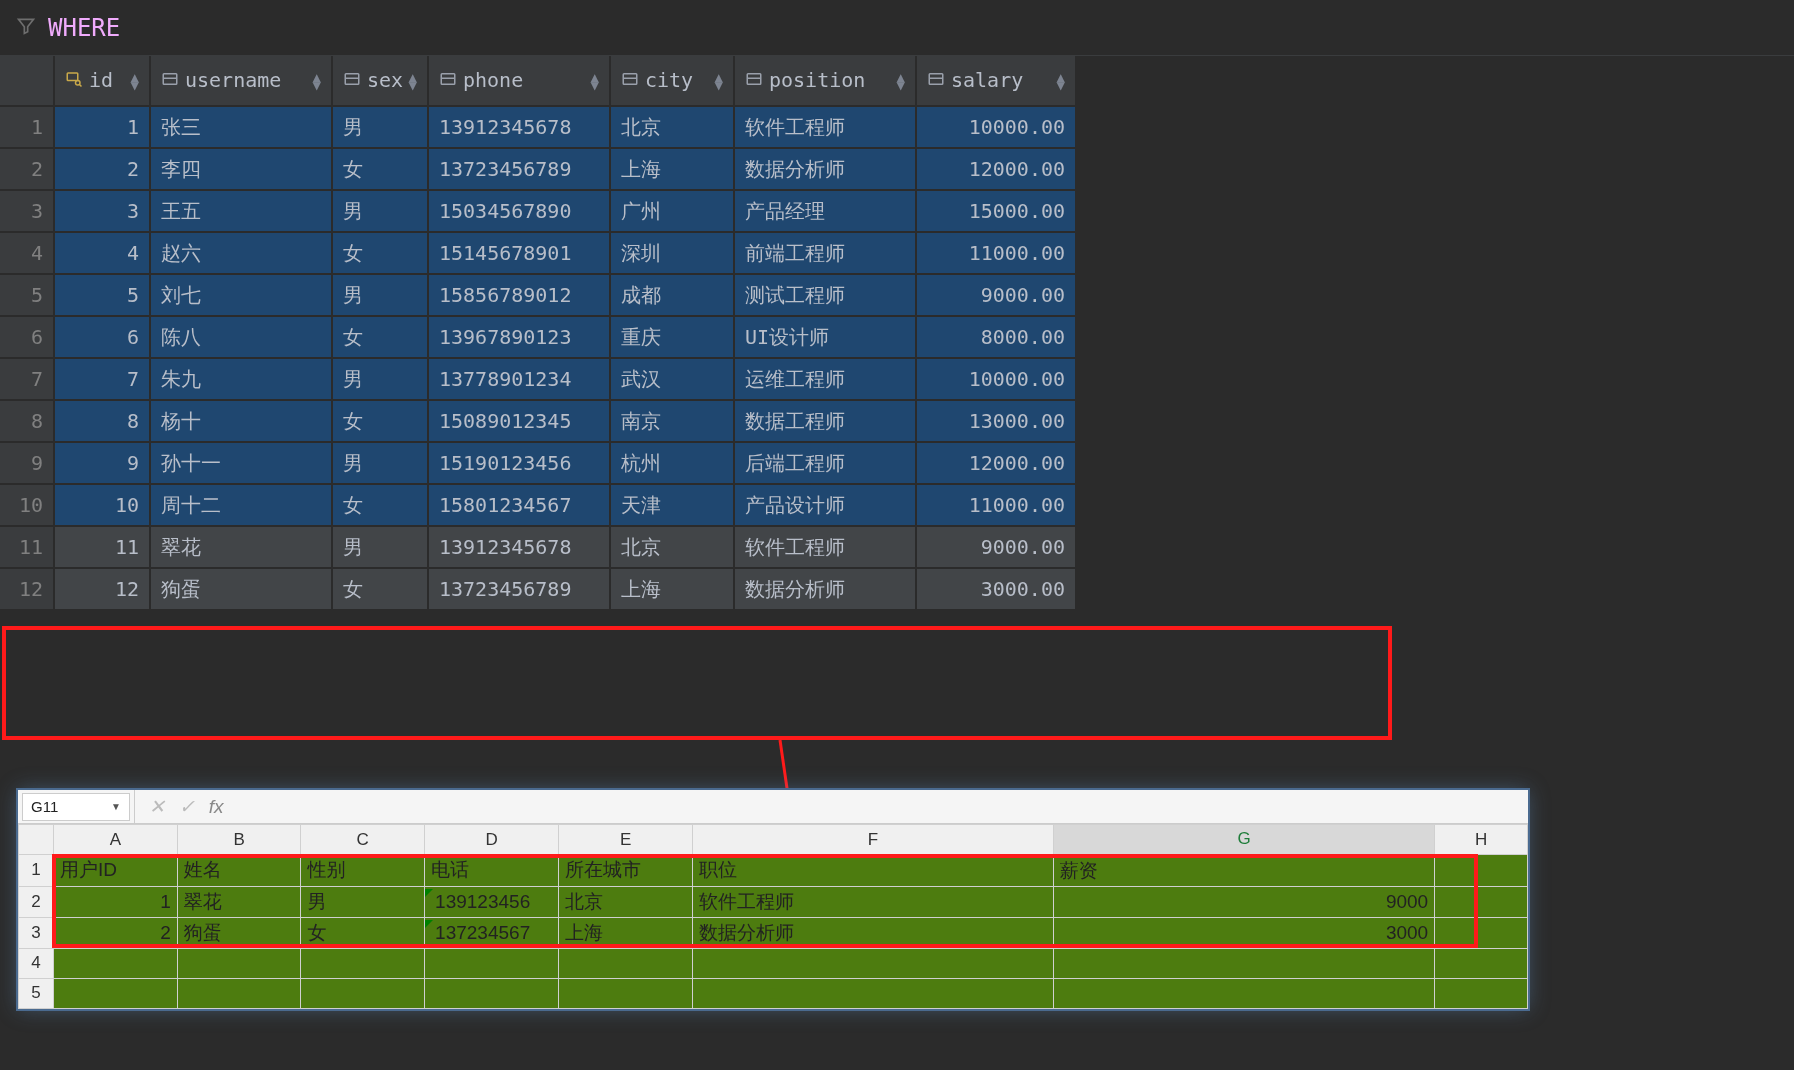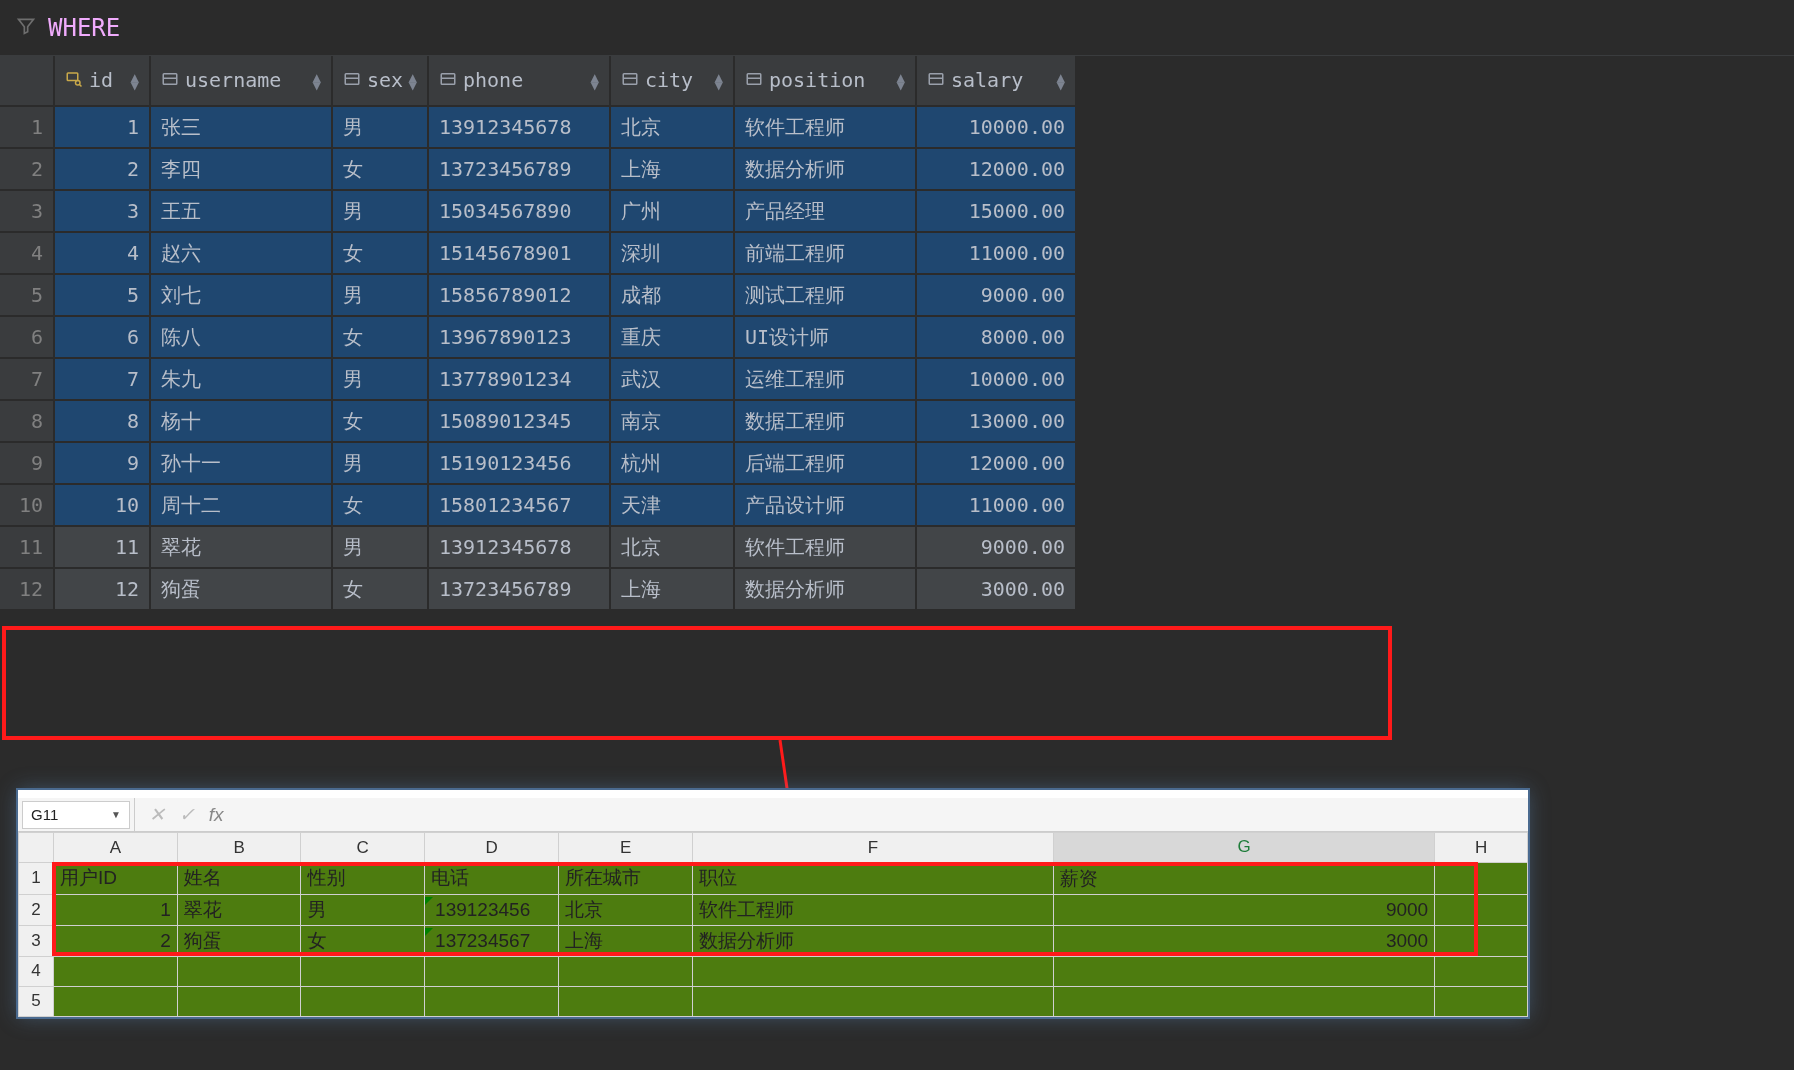--- a/index.html
+++ b/index.html
@@ -99,21 +99,20 @@
     font-family: "Segoe UI", Arial, sans-serif;
     font-size: 19px;
     color: #222;
   }
   .excel-formula-bar {
     display: flex;
     align-items: center;
     height: 34px;
     border-bottom: 1px solid #ccc;
     background: #f5f5f5;
-    margin-top: 8px;
   }
   .excel-namebox {
     width: 108px; height: 28px; border: 1px solid #ccc;
     display:flex; align-items:center; padding:0 8px; margin:2px 4px;
     font-size:15px; background:#fff; justify-content:space-between;
   }
   .excel-namebox .dd { font-size:10px; color:#555; }
   .excel-fx-icons { display:flex; align-items:center; gap:14px; padding:0 14px; color:#888; border-left:1px solid #ccc; height:100%; }
   .excel-fx-icons span { font-style: italic; }
 

